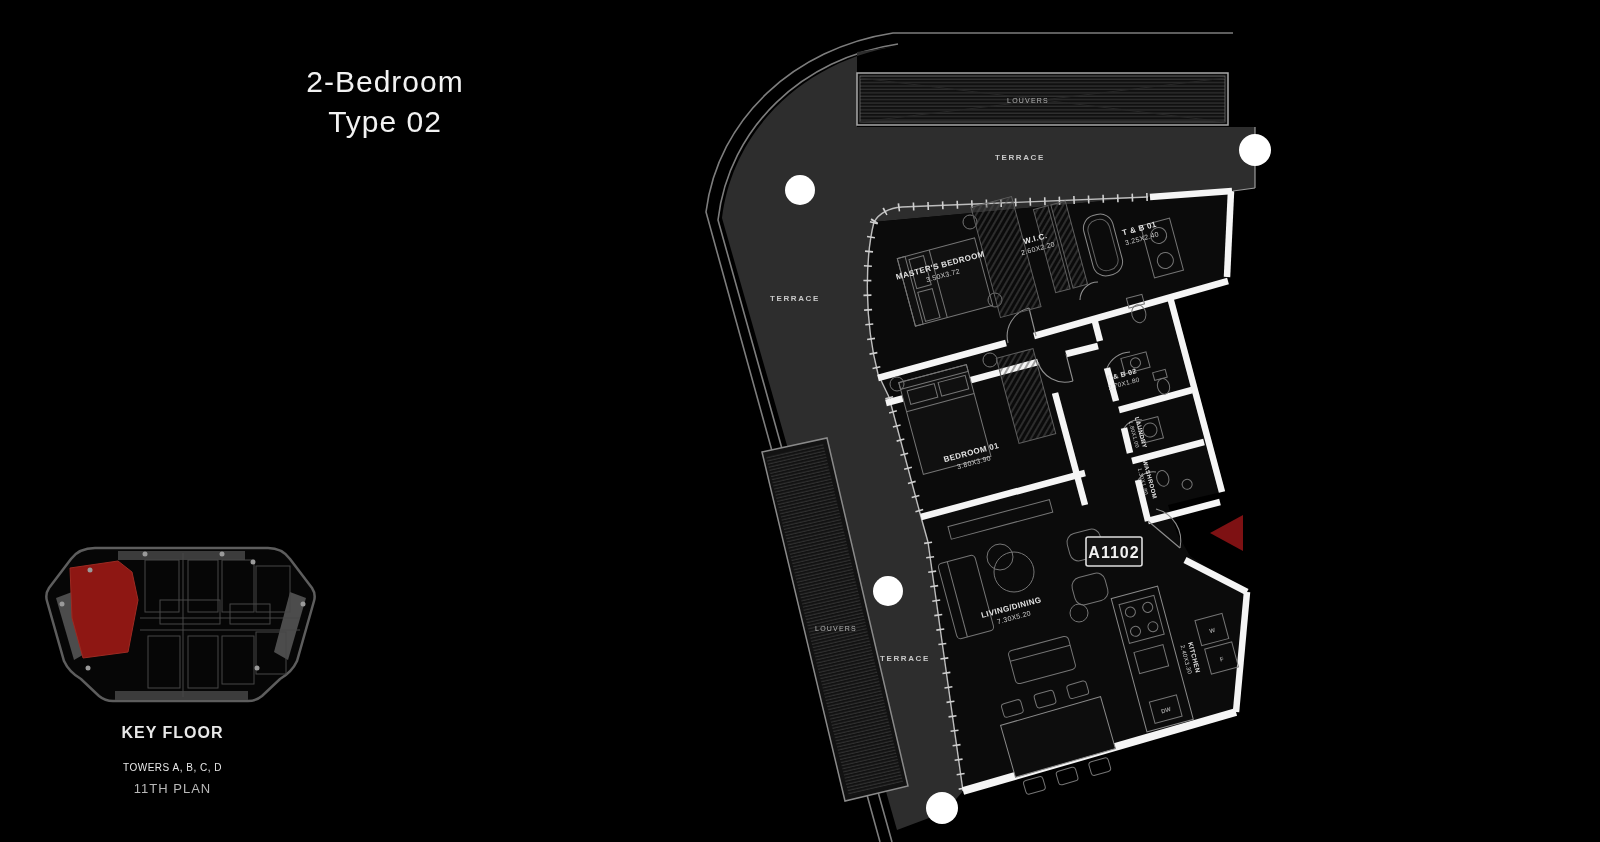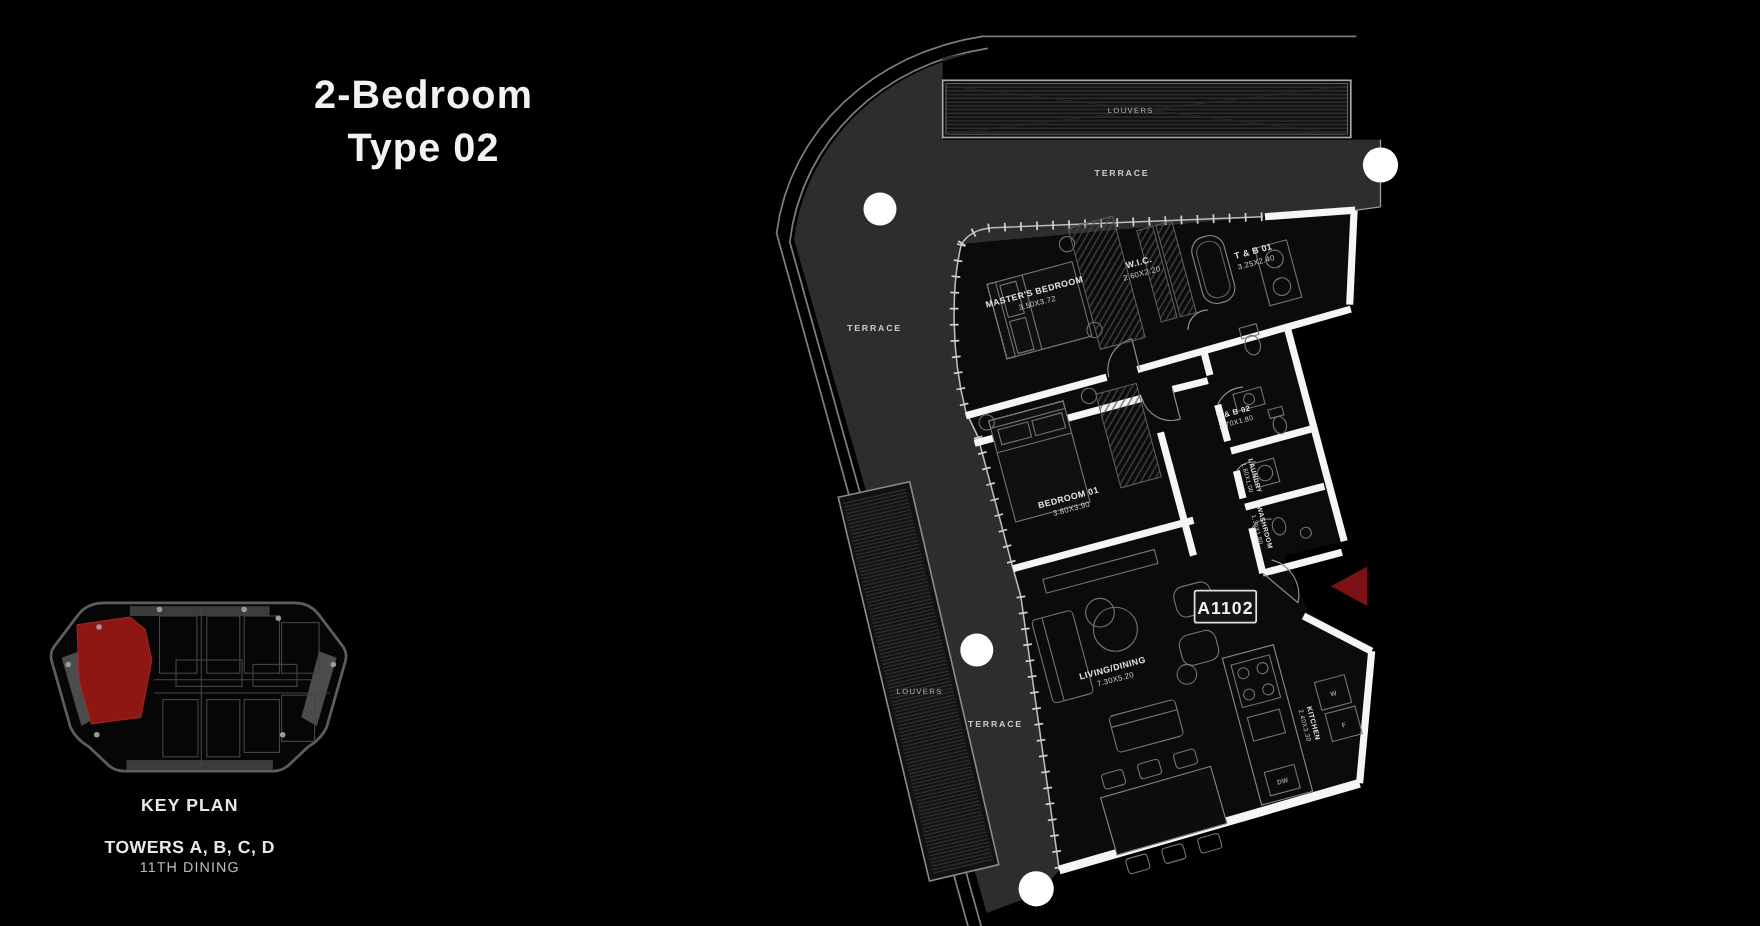--- a/index.html
+++ b/index.html
@@ -1,45 +1,45 @@
 <!DOCTYPE html>
 <html><head>
 <meta charset="utf-8">
 <style>
   html,body{margin:0;padding:0;background:#000;}
   .stage{position:relative;width:1600px;height:842px;background:#000;overflow:hidden;
          font-family:"Liberation Sans",sans-serif;}
   .title{position:absolute;left:225px;top:62px;width:320px;text-align:center;
-         color:#f2f2f2;font-weight:bold;font-size:36px;line-height:1.32;letter-spacing:1px;}
+         color:#f2f2f2;font-weight:normal;font-size:30px;line-height:1.32;letter-spacing:1px;}
   .keyplan-caption{position:absolute;left:55px;width:235px;text-align:center;color:#e8e8e8;}
   .kp1{top:724px;font-size:16px;font-weight:bold;letter-spacing:1px;}
-  .kp2{top:762px;font-size:16px;font-weight:bold;letter-spacing:.5px;}
+  .kp2{top:762px;font-size:10px;font-weight:normal;letter-spacing:.5px;}
   .kp3{top:781px;font-size:13px;font-weight:normal;color:#b9b9b9;letter-spacing:1px;}
   svg{position:absolute;left:0;top:0;}
   text{font-family:"Liberation Sans",sans-serif;}
   .roomname{fill:#e3e3e3;font-size:8px;font-weight:bold;letter-spacing:.4px;}
   .roomdim{fill:#cfcfcf;font-size:7px;letter-spacing:.3px;}
   .zonelabel{fill:#c9c9c9;font-size:8px;font-weight:bold;letter-spacing:1.6px;}
   .smalllabel{fill:#b3b3b3;font-size:7px;letter-spacing:1.2px;}
   .tinytxt{fill:#9a9a9a;font-size:6px;font-weight:bold;}
   .unitnum{fill:#f2f2f2;font-size:16px;font-weight:bold;letter-spacing:1px;}
 </style>
 </head>
 <body>
 
 <div class="stage">
 
   <div class="title">
     <div>2-Bedroom</div>
     <div>Type 02</div>
   </div>
 
-  <div class="keyplan-caption kp1">KEY PLAN</div>
+  <div class="keyplan-caption kp1">KEY FLOOR</div>
   <div class="keyplan-caption kp2">TOWERS A, B, C, D</div>
-  <div class="keyplan-caption kp3">11TH DINING</div>
+  <div class="keyplan-caption kp3">11TH PLAN</div>
 
   <svg width="1600" height="842" viewBox="0 0 1600 842">
     <defs>
       <pattern id="hatchH" width="4" height="3.4" patternUnits="userSpaceOnUse">
         <line x1="0" y1="1" x2="4" y2="1" stroke="#3a3a3a" stroke-width="1"></line>
       </pattern>
       <pattern id="hatchBand" width="3.2" height="8" patternUnits="userSpaceOnUse" patternTransform="rotate(77)">
         <line x1="1" y1="0" x2="1" y2="8" stroke="#343434" stroke-width="1"></line>
       </pattern>
       <pattern id="wr" width="5" height="5" patternUnits="userSpaceOnUse" patternTransform="rotate(45)">

